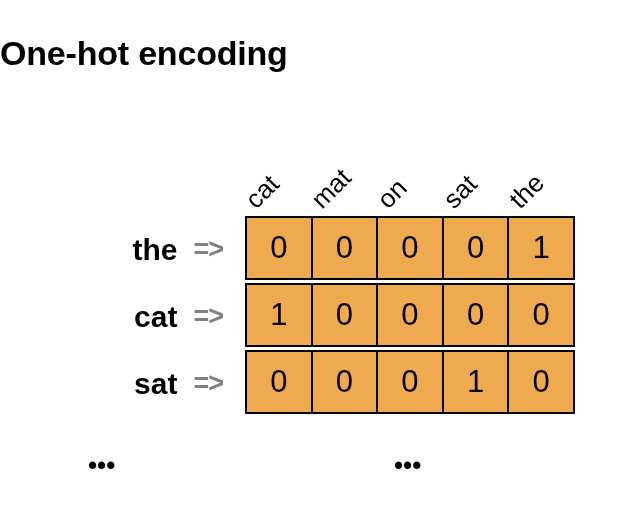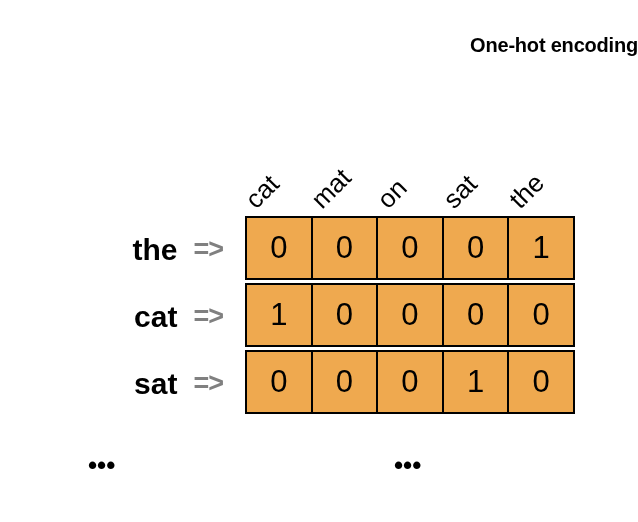--- a/index.html
+++ b/index.html
@@ -22,22 +22,22 @@
     width: 638px;
     height: 522px;
   }
 
   
   #title {
     position: absolute;
     left: 0;
     top: 34px;
     width: 638px;
-    text-align: right;
-    font-size: 20px;
+    text-align: left;
+    font-size: 34px;
     font-weight: bold;
     color: #000000;
     letter-spacing: -0.2px;
   }
 
   
   #col-headers {
     position: absolute;
     left: 245px;
     top: 120px;

